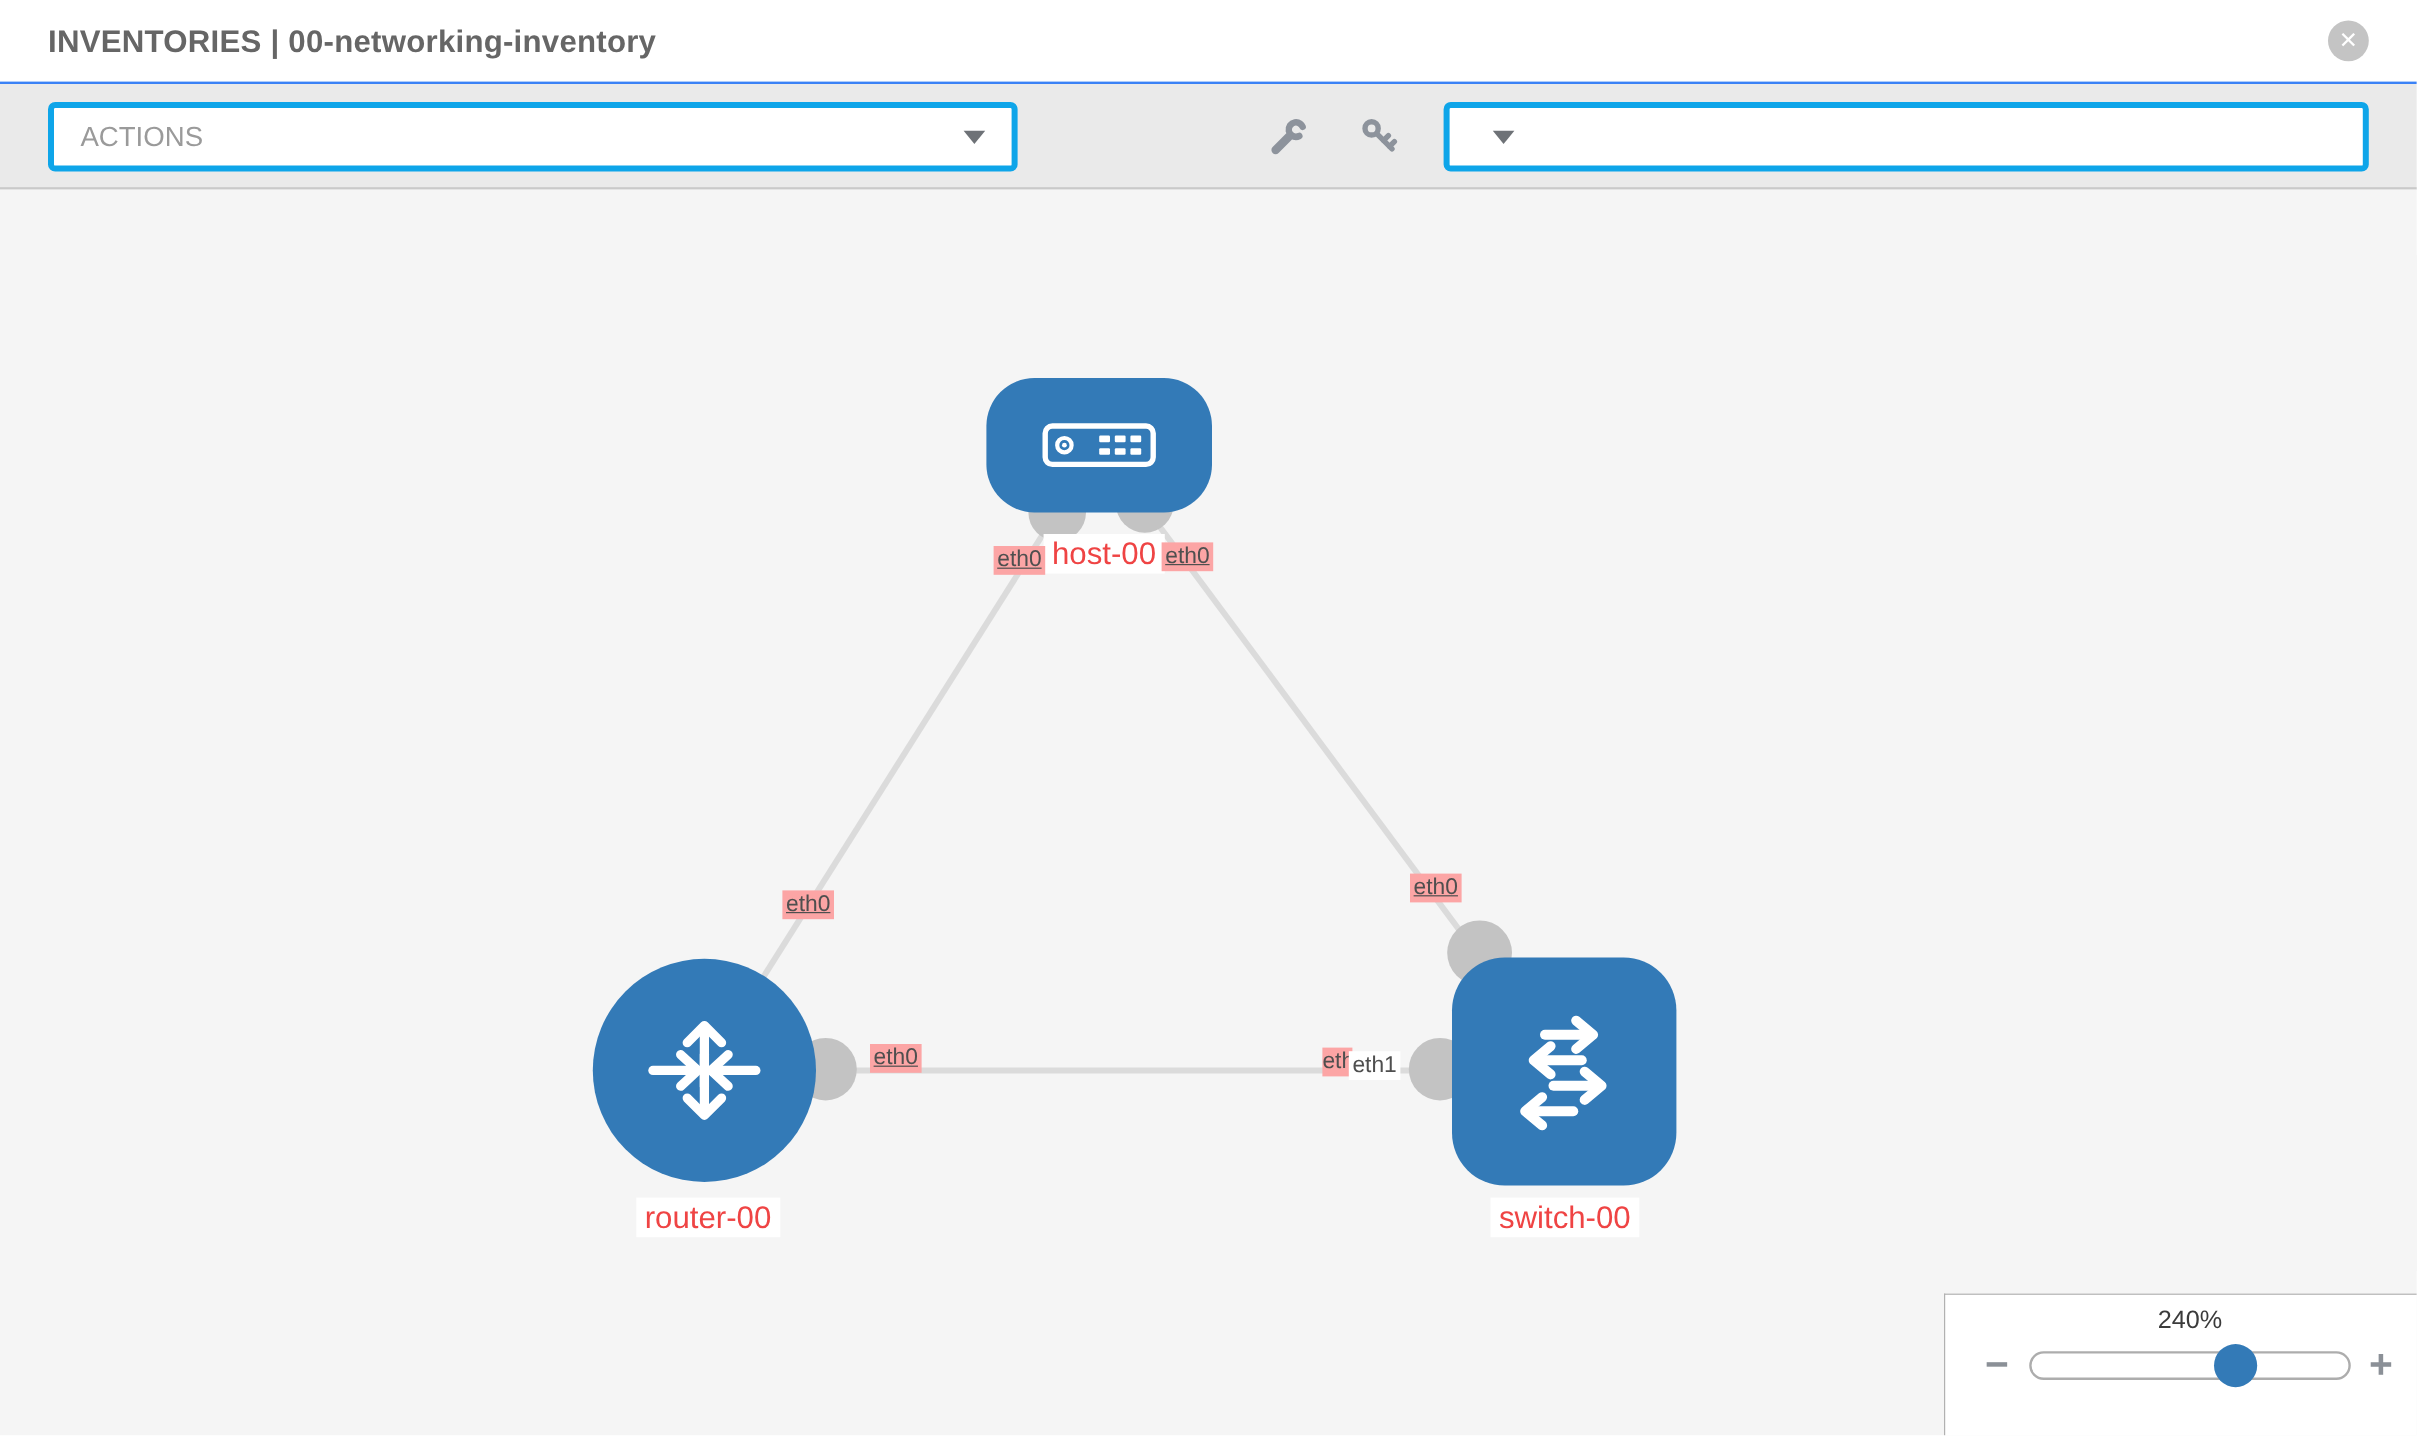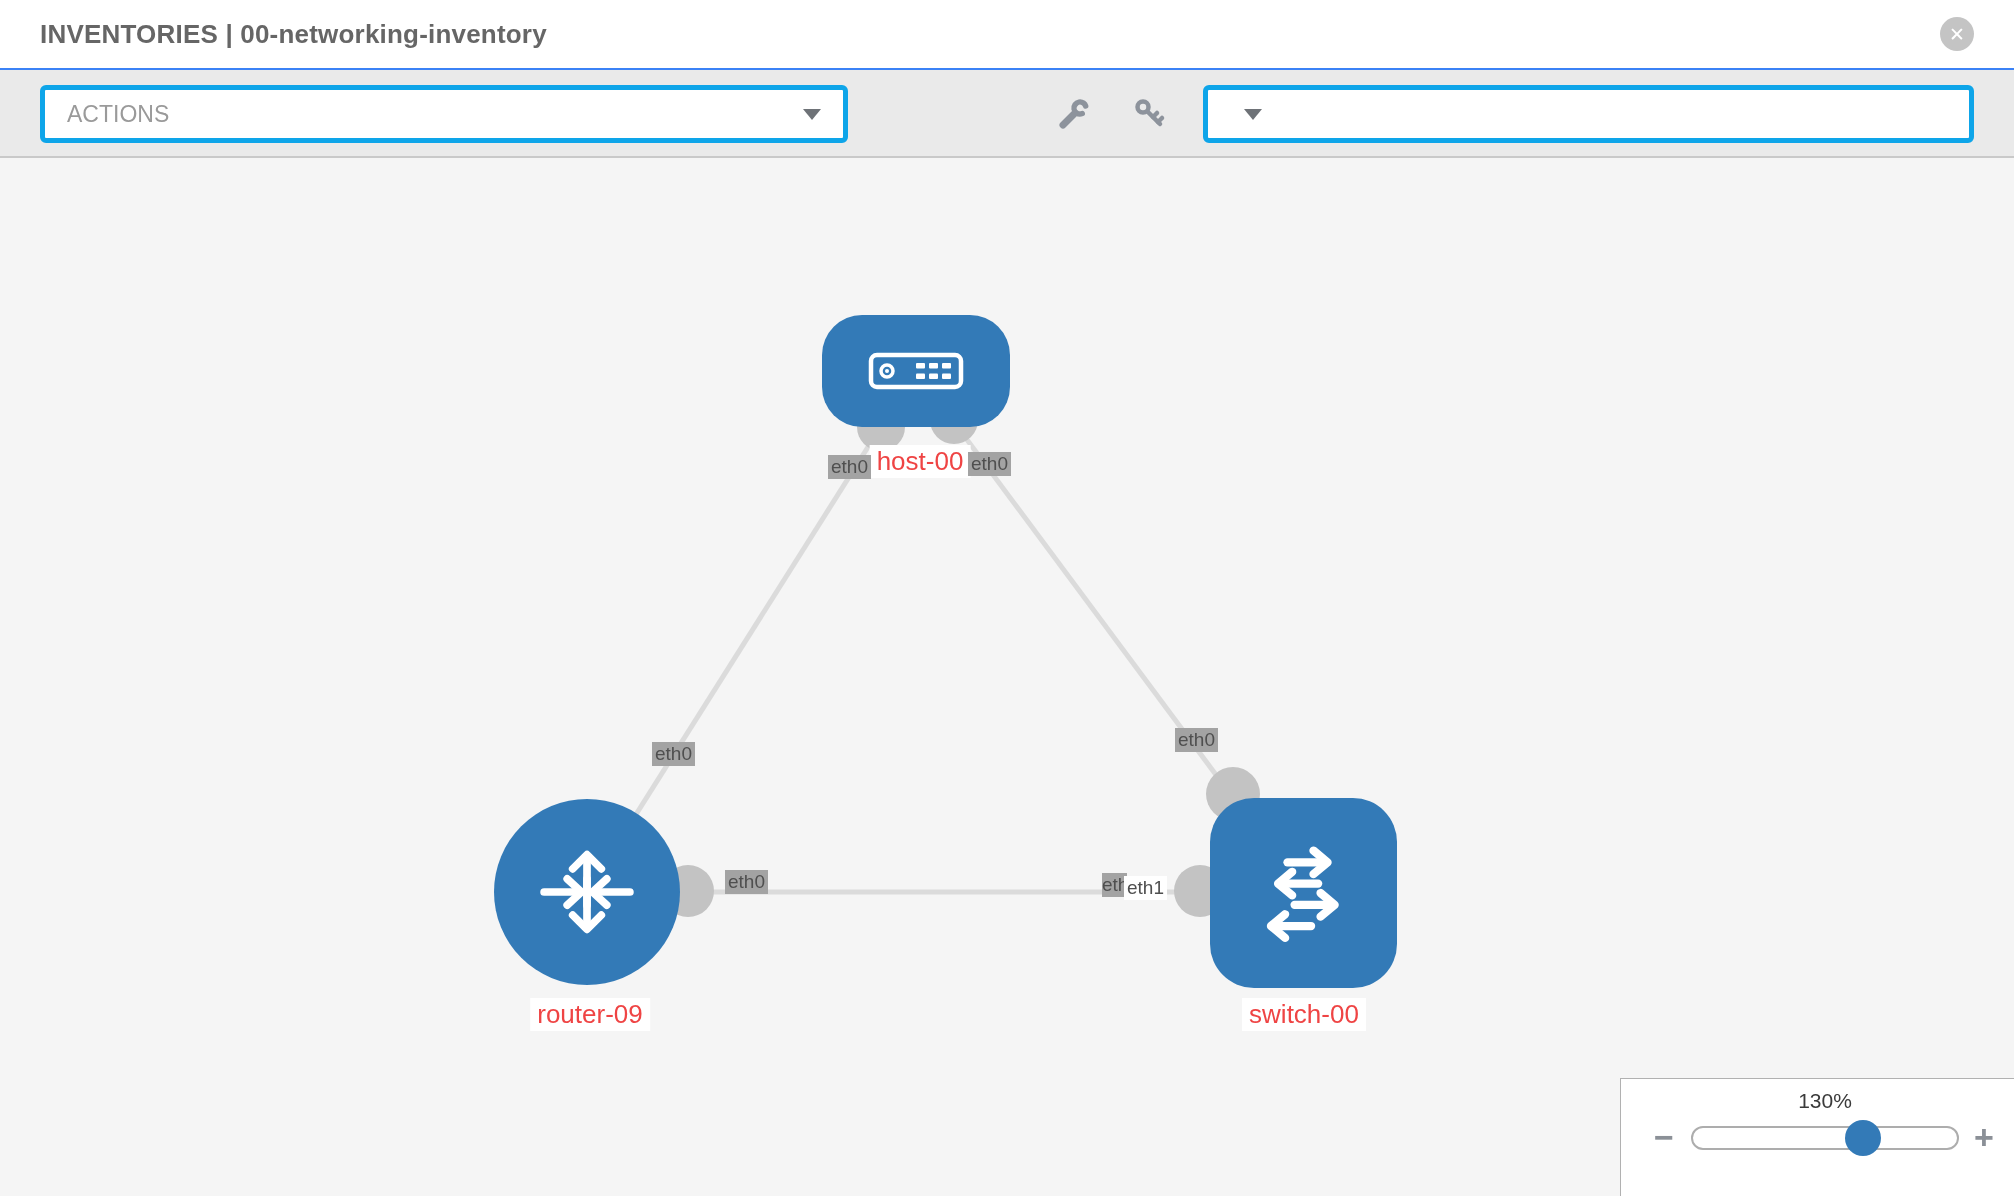--- a/index.html
+++ b/index.html
@@ -37,22 +37,22 @@
   .net-svg circle { fill:#c3c3c3; }
 
   .node { position:absolute; background:#337ab7; display:flex; align-items:center; justify-content:center; cursor:pointer; }
   .node-host   { left:822px; top:157px; width:188px; height:112px; border-radius:40px; }
   .node-router { left:494px; top:641px; width:186px; height:186px; border-radius:50%; }
   .node-switch { left:1210px; top:640px; width:187px; height:190px; border-radius:44px; }
   .node svg { stroke:#ffffff; fill:none; stroke-linecap:round; stroke-linejoin:round; }
 
   .node-label { position:absolute; transform:translateX(-50%); background:#ffffff;
     color:#ef4444; font-size:26px; line-height:33px; padding:0 7px; white-space:nowrap; }
-  .iface-label { position:absolute; background:#a3a3a3; color:#4f4f4f;
-    font-size:19px; line-height:24px; padding:0 3px; white-space:nowrap; }
+  .iface-label { position:absolute; background:#fca5a5; color:#4f4f4f;
+    font-size:19px; line-height:24px; padding:0 3px; white-space:nowrap;text-decoration:underline; }
   .iface-clip { display:inline-block; width:25px; overflow:hidden; vertical-align:top; }
   .iface-over { position:absolute; left:22px; top:3px; background:#ffffff; padding:0 3px;text-align:right; }
 
   
   .zoom-panel { position:absolute; right:0; bottom:0; width:394px; height:118px;
     background:#ffffff; border:1px solid #b1b1b1; border-right:none; border-bottom:none; }
   .zoom-level { position:absolute; left:70px; top:10px; width:268px; text-align:center;
     color:#3b3b3b; font-size:21px; }
   .zoom-btn { position:absolute; top:30px; color:#8b9097; font-size:34px; font-weight:700;
     width:40px; text-align:center; cursor:pointer; line-height:56px; }
@@ -151,35 +151,35 @@
       <line x1="62" y1="42" x2="32" y2="42"></line>
       <polyline points="40,32 28,42 40,52"></polyline>
       <line x1="42" y1="60" x2="72" y2="60"></line>
       <polyline points="64,50 76,60 64,70"></polyline>
       <line x1="56" y1="78" x2="26" y2="78"></line>
       <polyline points="34,68 22,78 34,88"></polyline>
     </svg>
   </div>
 
   <div class="node-label" style="left:920px; top:287px;">host-00</div>
-  <div class="node-label" style="left:590px; top:840px;">router-09</div>
+  <div class="node-label" style="left:590px; top:840px;">router-00</div>
   <div class="node-label" style="left:1304px; top:840px;">switch-00</div>
 
   <div class="iface-label" style="left:828px; top:297px;">eth0</div>
   <div class="iface-label" style="left:968px; top:294px;">eth0</div>
   <div class="iface-label" style="left:652px; top:584px;">eth0</div>
   <div class="iface-label" style="left:1175px; top:570px;">eth0</div>
   <div class="iface-label" style="left:725px; top:712px;">eth0</div>
   <div class="iface-label" style="left:1102px; top:715px; padding:0;">
     <span class="iface-clip">eth0</span>
     <span class="iface-over">eth1</span>
   </div>
 
   <div class="zoom-panel">
-    <div class="zoom-level">130%</div>
+    <div class="zoom-level">240%</div>
     <div class="zoom-btn zoom-minus">
       <span>−</span>
     </div>
     <div class="zoom-track">
       <div class="zoom-thumb"></div>
     </div>
     <div class="zoom-btn zoom-plus">
       <span>+</span>
     </div>
   </div>

